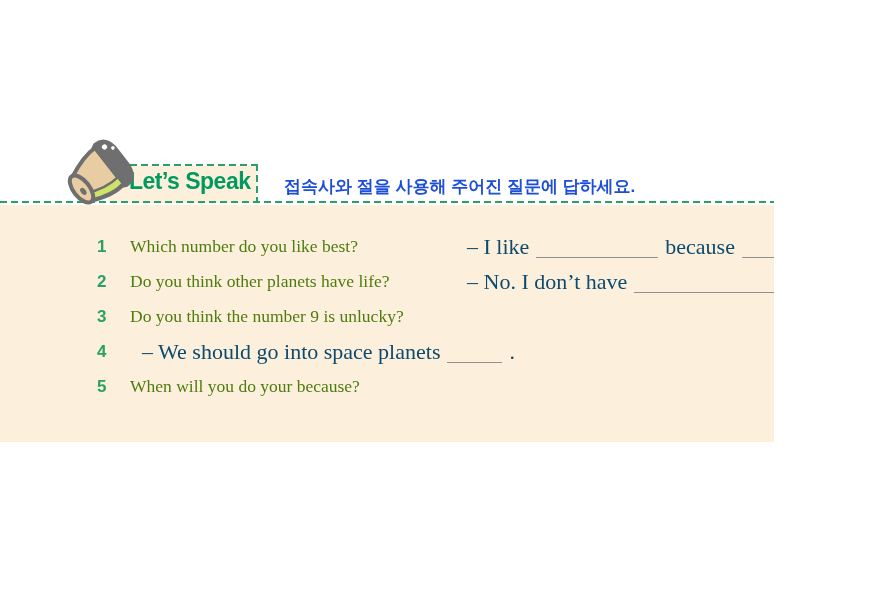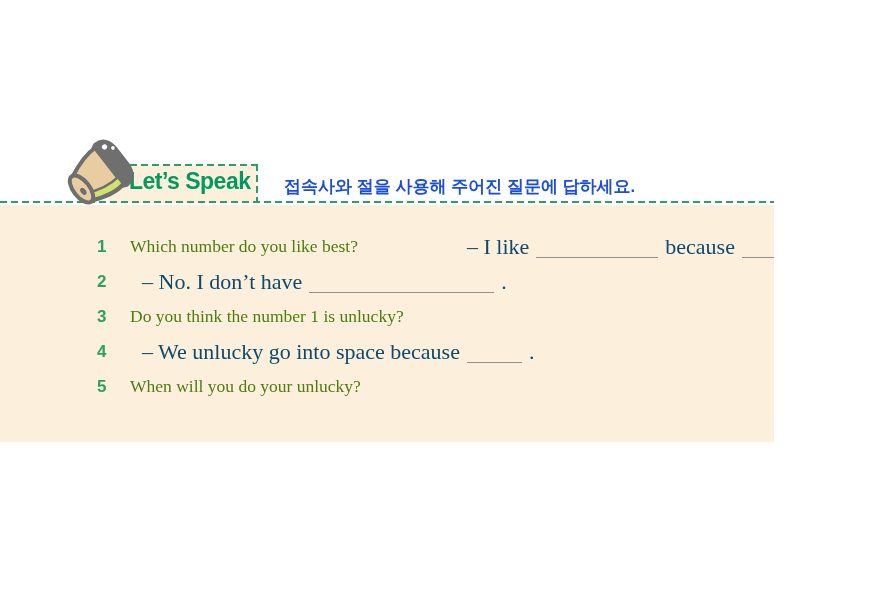--- a/index.html
+++ b/index.html
@@ -79,29 +79,30 @@
   </div>
 
   <div class="list">
       <div class="row">
         <span class="num">1</span>
         <span class="q">Which number do you like best?</span>
         <span class="a"><span class="seg">– I like</span><span class="seg blank" style="width: 122px;"></span><span class="seg">because</span><span class="seg blank" style="width: 85px;"></span><span class="seg">.</span></span>
       </div>
       <div class="row">
         <span class="num">2</span>
+        <span class="q">Do you think other planets have life?</span>
         <span class="a"><span class="seg">– No. I don’t have</span><span class="seg blank" style="width: 185px;"></span><span class="seg">.</span></span>
       </div>
       <div class="row">
         <span class="num">3</span>
-        <span class="q">Do you think the number 1 is unlucky?</span>
+        <span class="q">Do you think the number 9 is unlucky?</span>
       </div>
       <div class="row">
         <span class="num">4</span>
-        <span class="a"><span class="seg">– We unlucky go into space because</span><span class="seg blank" style="width: 55px;"></span><span class="seg">.</span></span>
+        <span class="a"><span class="seg">– We should go into space planets</span><span class="seg blank" style="width: 55px;"></span><span class="seg">.</span></span>
       </div>
       <div class="row">
         <span class="num">5</span>
-        <span class="q">When will you do your unlucky?</span>
+        <span class="q">When will you do your because?</span>
       </div>
     </div>
 
 </div>
 
 </body></html>

